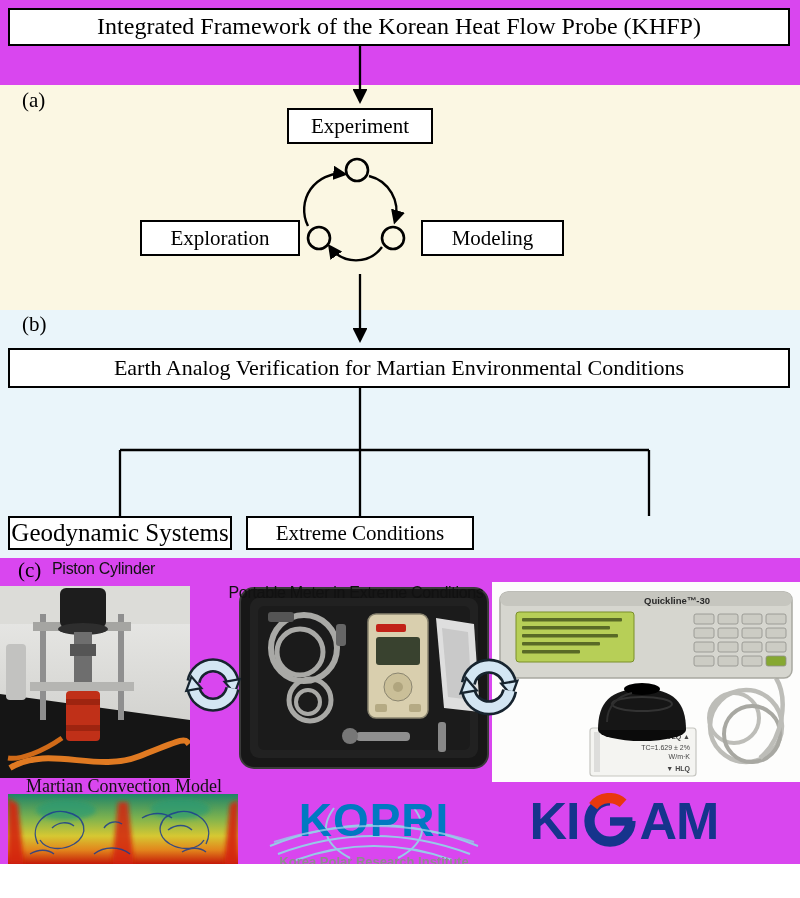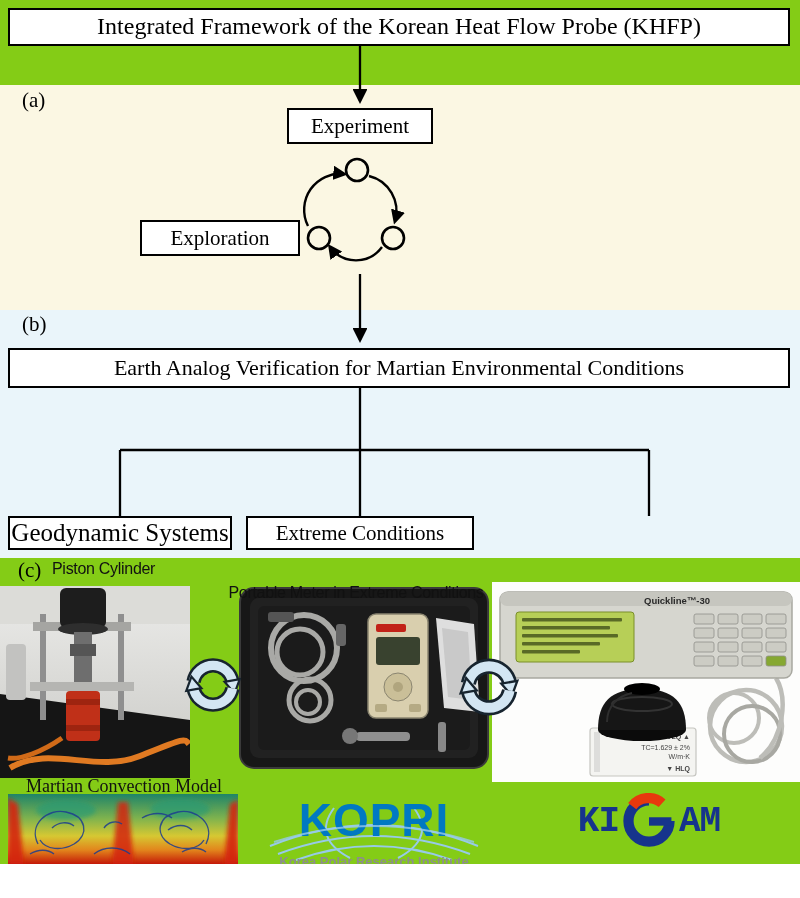--- a/index.html
+++ b/index.html
@@ -1,38 +1,38 @@
 <!DOCTYPE html>
 <html><head>
 <meta charset="utf-8">
 <style>
   *{margin:0;padding:0;box-sizing:border-box}
   html,body{background:#fff}
-  #canvas{position:relative;width:800px;height:864px;background:#84cc16;overflow:hidden;
+  #canvas{position:relative;width:800px;height:864px;background:#d946ef;overflow:hidden;
           font-family:"Liberation Serif",serif;color:#000}
   .bg{position:absolute;left:0;width:100%;z-index:0}
   .bg-a{top:85px;height:225px;background:#fbf7e3}
   .bg-b{top:310px;height:248px;background:#eaf5fa}
   .conn{stroke:#000;stroke-width:2.3;fill:none}
   .cycline{stroke:#000;stroke-width:2.4;fill:none}
   .cyccirc{stroke:#000;stroke-width:2.6;fill:none}
   .flowbox{position:absolute;background:#fff;border:2px solid #000;display:flex;align-items:center;
            justify-content:center;text-align:center;z-index:2;line-height:1.05}
   .lbl{position:absolute;font-size:21px;z-index:2}
   .cap{position:absolute;font-family:"Liberation Sans",sans-serif;font-size:16px;letter-spacing:-0.3px;
        color:#111;z-index:3;white-space:nowrap}
   .cap-serif{position:absolute;font-family:"Liberation Serif",serif;font-size:18px;color:#111;z-index:3;white-space:nowrap}
   .photo{position:absolute;z-index:2}
   .icon-cycle{position:absolute;z-index:4}
   svg{display:block}
   .colorbar{position:absolute;left:8px;top:868px;width:150px;height:9px;border:1px solid #444;z-index:2;
     background:linear-gradient(to right,#000080,#0040ff,#00b8ff,#3fe0a0,#c6e030,#ffb000,#ff3000,#7e0000)}
-  .kigam{position:absolute;left:502px;top:790px;width:294px;height:62px;display:flex;align-items:center;
-    justify-content:center;z-index:2;font-family:Liberation Mono, monospace;font-weight:bold;
-    font-size:36px;color:#16348c;letter-spacing:-1px}
+  .kigam{position:absolute;left:477px;top:790px;width:294px;height:62px;display:flex;align-items:center;
+    justify-content:center;z-index:2;font-family:Liberation Sans, sans-serif;font-weight:bold;
+    font-size:52px;color:#16348c;letter-spacing:-1px}
 </style>
 </head>
 <body>
 
 <div id="canvas">
 
   <div class="bg bg-a"></div>
   <div class="bg bg-b"></div>
 
   <svg style="position:absolute;left:0;top:0;z-index:1" width="800" height="898">
@@ -50,20 +50,23 @@
     <span>Integrated Framework of the Korean Heat Flow Probe (KHFP)</span>
   </div>
 
   <div class="lbl" style="left:22px;top:88px">(a)</div>
 
   <div class="flowbox" style="left:287px;top:108px;width:146px;height:36px;font-size:21px">
     <span>Experiment</span>
   </div>
   <div class="flowbox" style="left:140px;top:220px;width:160px;height:36px;font-size:21px">
     <span>Exploration</span>
+  </div>
+  <div class="flowbox" style="left:421px;top:220px;width:143px;height:36px;font-size:21px">
+    <span>Modeling</span>
   </div>
 
   <svg style="position:absolute;left:273px;top:153px;z-index:2" width="175" height="125" viewBox="0 0 175 125">
     <defs>
       <marker id="mArrCyc" viewBox="0 0 10 10" refX="7.5" refY="5" markerWidth="6" markerHeight="6" orient="auto">
         <path d="M0,0 L10,5 L0,10 Z" fill="#000"></path>
       </marker>
     </defs>
     <circle class="cyccirc" cx="84" cy="17" r="11"></circle>
     <circle class="cyccirc" cx="46" cy="85" r="11"></circle>

